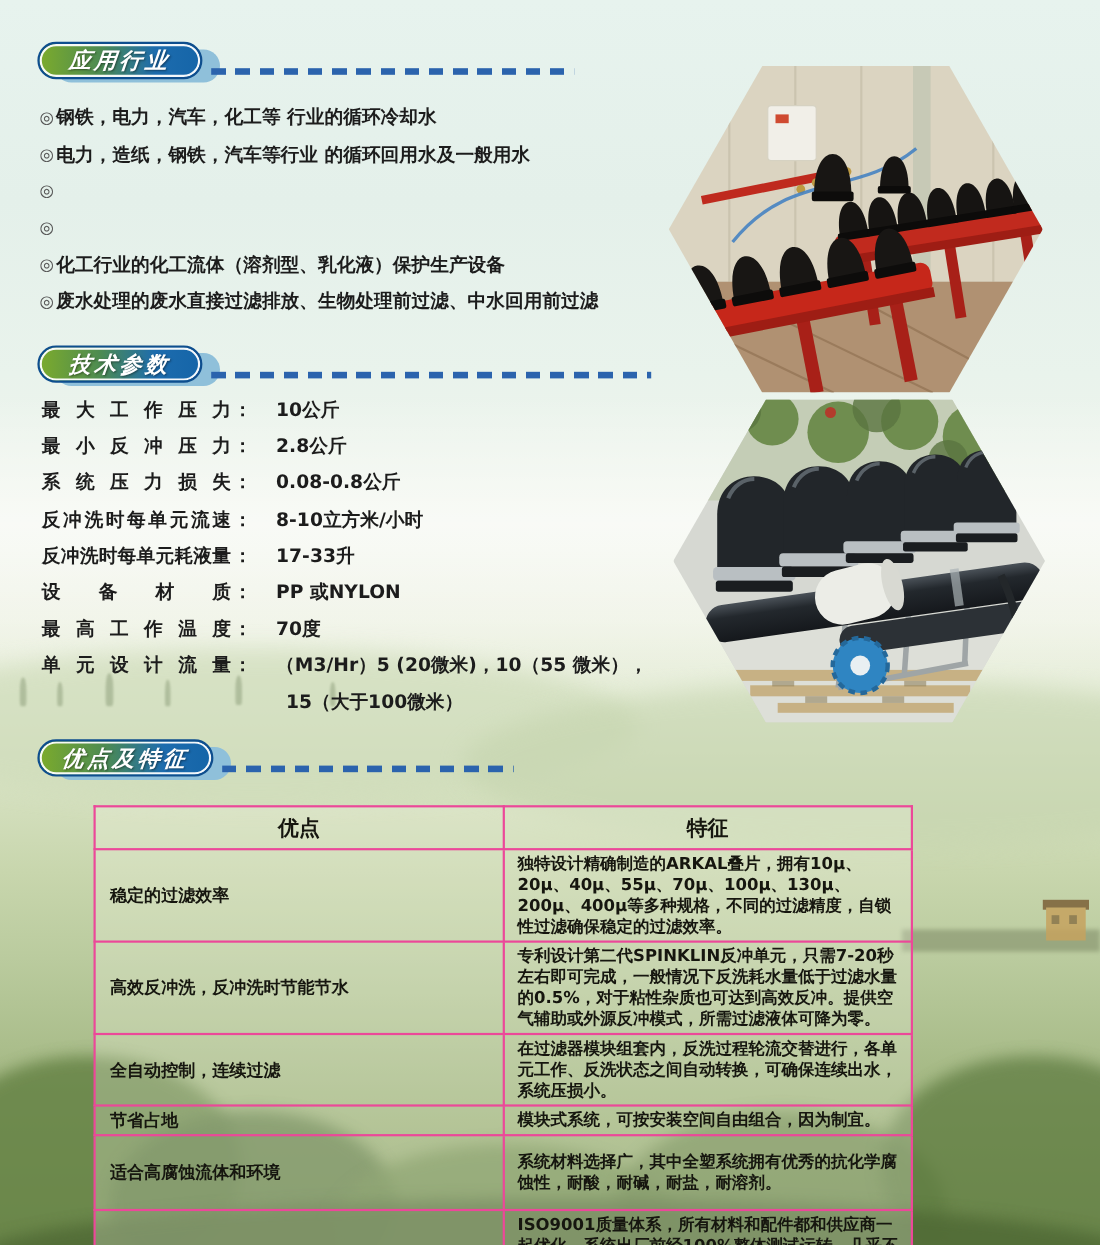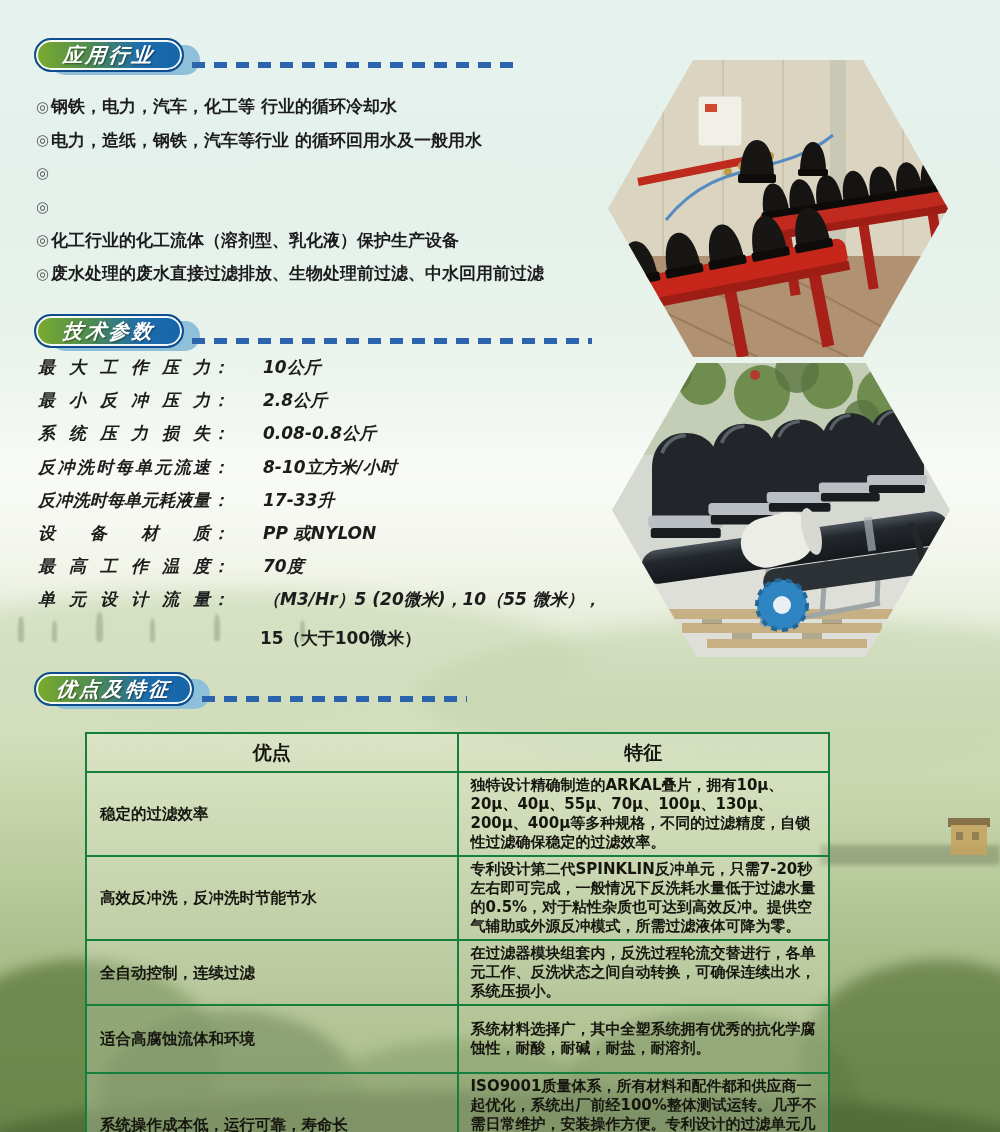--- a/index.html
+++ b/index.html
@@ -41,34 +41,34 @@
   .dashline{position:absolute;height:6px;
     background:repeating-linear-gradient(90deg,var(--dash_blue,#2b63ad) 0 13px,transparent 13px 22px);}
 
   
   .bullets{position:absolute;left:36px;top:90px;width:600px;}
   .bullet-line{height:33.4px;display:flex;align-items:center;font-size:17px;font-weight:700;white-space:nowrap;}
   .bullet-glyph{margin-right:2px;font-size:15px;color:#555;}
 
   
   .specs{position:absolute;left:38px;top:356px;width:620px;}
-  .spec-row{height:33.2px;display:flex;font-size:17px;font-weight:700;white-space:nowrap;font-style:italic;}
+  .spec-row{height:33.2px;display:flex;align-items:center;font-size:17px;font-weight:700;white-space:nowrap;}
   .spec-label{display:inline-block;width:172px;text-align:justify;text-align-last:justify;}
   .spec-colon{margin:0 2px;}
-  .spec-value{margin-left:32px;}
+  .spec-value{margin-left:20px;}
   .spec-cont{height:33.2px;display:flex;align-items:center;font-size:17px;font-weight:700;padding-left:222px;white-space:nowrap;}
 
   
   .hex{position:absolute;clip-path:polygon(25% 0,75% 0,100% 50%,75% 100%,25% 100%,0 50%);overflow:hidden;}
   .hex svg{display:block;}
 
   
   table.features{position:absolute;left:85px;top:732px;width:745px;border-collapse:collapse;table-layout:fixed;}
   table.features th,table.features td{
-    border:2px solid #15803d;background:rgba(240,244,226,.28);
+    border:2px solid #ec4899;background:rgba(240,244,226,.28);
     vertical-align:middle;color:#16160f;}
   table.features th{height:35px;font-size:19px;font-weight:700;text-align:center;}
   td.adv{width:154px;font-size:15.5px;font-weight:700;padding:2px 8px 2px 13px;line-height:20px;}
   td.feat{width:563px;font-size:15px;font-weight:700;padding:3px 10px 3px 12px;line-height:19px;}
   tr.r1{height:52px;} tr.r2{height:47px;} tr.r3{height:35px;}
   tr.r4{height:17px;} tr.r5{height:68px;} tr.r6{height:81px;}
 </style>
 </head>
 <body>
 
@@ -347,20 +347,24 @@
     <td class="feat">独特设计精确制造的ARKAL叠片，拥有10μ、20μ、40μ、55μ、70μ、100μ、130μ、200μ、400μ等多种规格，不同的过滤精度，自锁性过滤确保稳定的过滤效率。</td>
   </tr>
   <tr class="r2">
     <td class="adv">高效反冲洗，反冲洗时节能节水</td>
     <td class="feat">专利设计第二代SPINKLIN反冲单元，只需7-20秒左右即可完成，一般情况下反洗耗水量低于过滤水量的0.5%，对于粘性杂质也可达到高效反冲。提供空气辅助或外源反冲模式，所需过滤液体可降为零。</td>
   </tr>
   <tr class="r3">
     <td class="adv">全自动控制，连续过滤</td>
     <td class="feat">在过滤器模块组套内，反洗过程轮流交替进行，各单元工作、反洗状态之间自动转换，可确保连续出水，系统压损小。</td>
   </tr>
+  <tr class="r4">
+    <td class="adv">节省占地</td>
+    <td class="feat">模块式系统，可按安装空间自由组合，因为制宜。</td>
+  </tr>
   <tr class="r5">
     <td class="adv">适合高腐蚀流体和环境</td>
     <td class="feat">系统材料选择广，其中全塑系统拥有优秀的抗化学腐蚀性，耐酸，耐碱，耐盐，耐溶剂。</td>
   </tr>
   <tr class="r6">
     <td class="adv">系统操作成本低，运行可靠，寿命长</td>
     <td class="feat">ISO9001质量体系，所有材料和配件都和供应商一起优化，系统出厂前经100%整体测试运转。几乎不需日常维护，安装操作方便。专利设计的过滤单元几乎不损伤，所需备品备条件很少。经20多年工业实用验证，过滤和反洗效果不会随使用时间而变差。</td>
   </tr>
 </tbody>
   </table>

